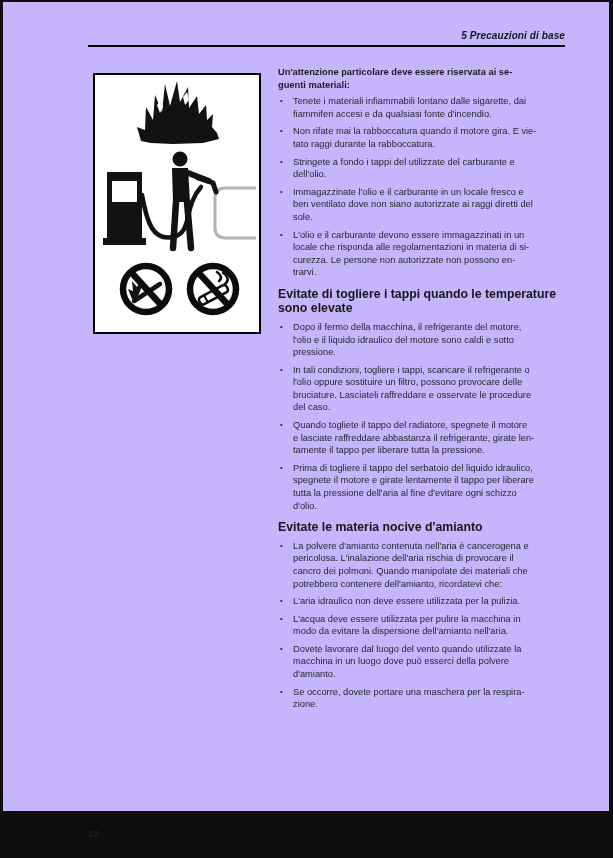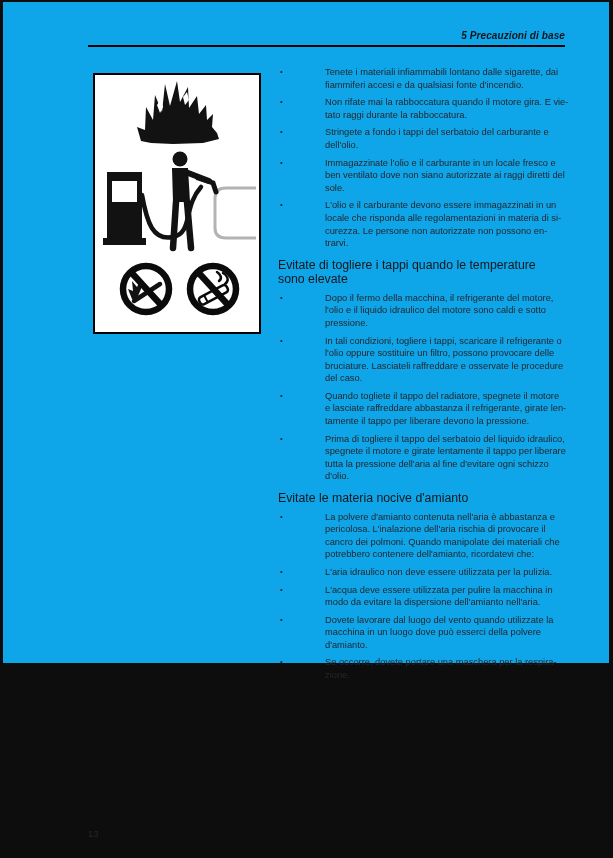--- a/index.html
+++ b/index.html
@@ -5,22 +5,22 @@
   html, body { margin:0; padding:0; }
   body {
     width:613px; height:858px;
     background:#0d0d0d;
     position:relative;
     font-family:"Liberation Sans", sans-serif;
     overflow:hidden;
   }
   .page {
     position:absolute; left:3px; top:2px;
-    width:606px; height:661px;
-    background:#0ea5e9;
+    width:606px; height:809px;
+    background:#c4b5fd;
   }
   .running-header-title {
     position:absolute; right:44px; top:28px;
     font-size:10px; font-weight:bold; font-style:italic;
     color:#14161a; letter-spacing:.1px;
     white-space:nowrap;
   }
   .header-rule {
     position:absolute; left:85px; top:43px;
     width:477px; height:2px; background:#000;
@@ -30,35 +30,35 @@
     width:164px; height:257px;
     border:2px solid #000; background:#fff;
     overflow:hidden;
   }
   .figure-box svg { display:block; }
   .text-col {
     position:absolute; left:275px; top:64px; width:292px;
     color:#24272d;
     font-size:9.3px; line-height:12.6px;
   }
-  .pre { white-space:pre-line;margin-left:32px; }
+  .pre { white-space:pre-line; }
   .intro {
     font-weight:bold; color:#1a1c20;
     margin:0 0 4px 0;
   }
   .bullet { display:flex; margin:0 0 5px 0; }
   .bullet .b {
     flex:none; width:13px;
     font-size:7.5px; line-height:12.6px;
     padding-left:2px;
   }
   .bullet .t { flex:1; }
   .sec-heading {
     font-size:12.3px; line-height:14.5px;
-    font-weight:normal; color:#15171b;
+    font-weight:bold; color:#15171b;
     margin:8px 0 5px 0;
   }
   .page-number {
     position:absolute; left:85px; top:826px; width:477px;
     font-size:9.5px; color:#24272d;
   }
 </style>
 </head>
 <body>
 
@@ -115,34 +115,36 @@
         <path d="M124,206 c4,-3 1,-7 -2,-9" fill="none" stroke="#0b0b0b" stroke-width="2.5" stroke-linecap="round"></path>
         <path d="M130,209 c5,-4 2,-9 -2,-11" fill="none" stroke="#0b0b0b" stroke-width="2.5" stroke-linecap="round"></path>
         <path d="M102,196 L134,231" stroke="#0b0b0b" stroke-width="6.5" fill="none"></path>
         <circle cx="118" cy="214" r="23" fill="none" stroke="#0b0b0b" stroke-width="6.5"></circle>
       </g>
     </svg>
   </div>
 
   <div class="text-col">
 
+    <p class="intro pre">Un'attenzione particolare deve essere riservata ai se-
+guenti materiali:</p>
 
     <div class="bullet">
       <span class="b">•</span>
       <span class="t pre">Tenete i materiali infiammabili lontano dalle sigarette, dai
 fiammiferi accesi e da qualsiasi fonte d'incendio.</span>
     </div>
     <div class="bullet">
       <span class="b">•</span>
       <span class="t pre">Non rifate mai la rabboccatura quando il motore gira. E vie-
 tato raggi durante la rabboccatura.</span>
     </div>
     <div class="bullet">
       <span class="b">•</span>
-      <span class="t pre">Stringete a fondo i tappi del serbatoio del carburante e
+      <span class="t pre">Stringete a fondo i tappi del utilizzate del carburante e
 dell'olio.</span>
     </div>
     <div class="bullet">
       <span class="b">•</span>
       <span class="t pre">Immagazzinate l'olio e il carburante in un locale fresco e
 ben ventilato dove non siano autorizzate ai raggi diretti del
 sole.</span>
     </div>
     <div class="bullet">
       <span class="b">•</span>
@@ -165,35 +167,35 @@
       <span class="b">•</span>
       <span class="t pre">In tali condizioni, togliere i tappi, scaricare il refrigerante o
 l'olio oppure sostituire un filtro, possono provocare delle
 bruciature. Lasciateli raffreddare e osservate le procedure
 del caso.</span>
     </div>
     <div class="bullet">
       <span class="b">•</span>
       <span class="t pre">Quando togliete il tappo del radiatore, spegnete il motore
 e lasciate raffreddare abbastanza il refrigerante, girate len-
-tamente il tappo per liberare devono la pressione.</span>
+tamente il tappo per liberare tutta la pressione.</span>
     </div>
     <div class="bullet">
       <span class="b">•</span>
       <span class="t pre">Prima di togliere il tappo del serbatoio del liquido idraulico,
 spegnete il motore e girate lentamente il tappo per liberare
 tutta la pressione dell'aria al fine d'evitare ogni schizzo
 d'olio.</span>
     </div>
 
     <div class="sec-heading pre">Evitate le materia nocive d'amianto</div>
 
     <div class="bullet">
       <span class="b">•</span>
-      <span class="t pre">La polvere d'amianto contenuta nell'aria è abbastanza e
+      <span class="t pre">La polvere d'amianto contenuta nell'aria è cancerogena e
 pericolosa. L'inalazione dell'aria rischia di provocare il
 cancro dei polmoni. Quando manipolate dei materiali che
 potrebbero contenere dell'amianto, ricordatevi che:</span>
     </div>
     <div class="bullet">
       <span class="b">•</span>
       <span class="t pre">L'aria idraulico non deve essere utilizzata per la pulizia.</span>
     </div>
     <div class="bullet">
       <span class="b">•</span>

